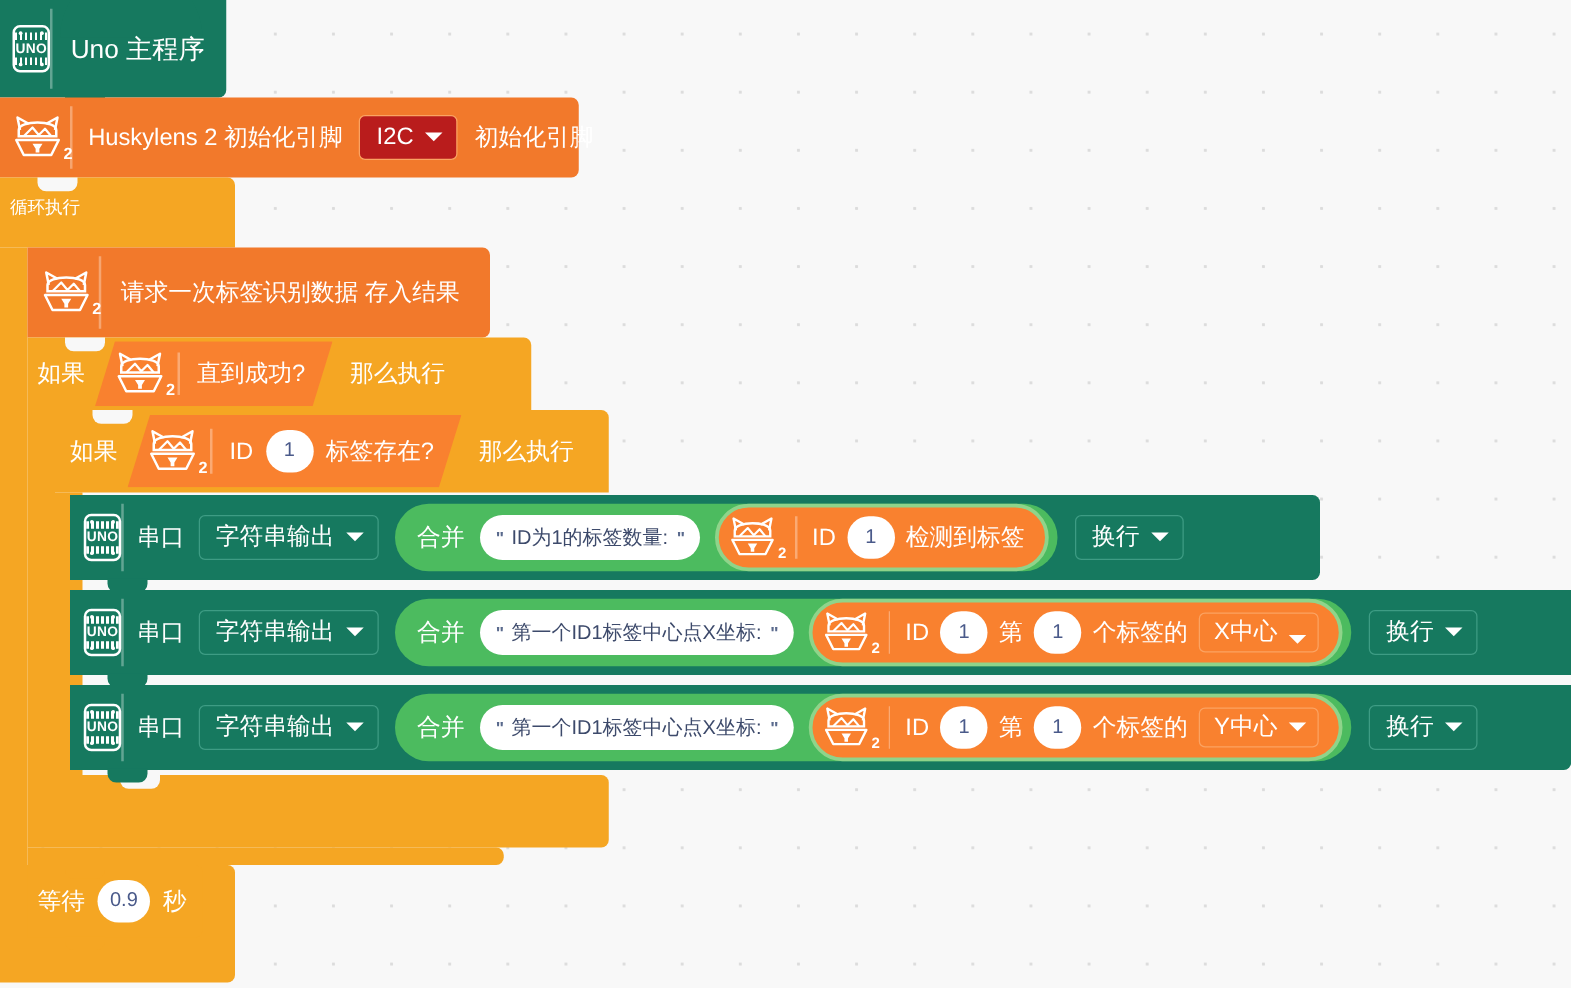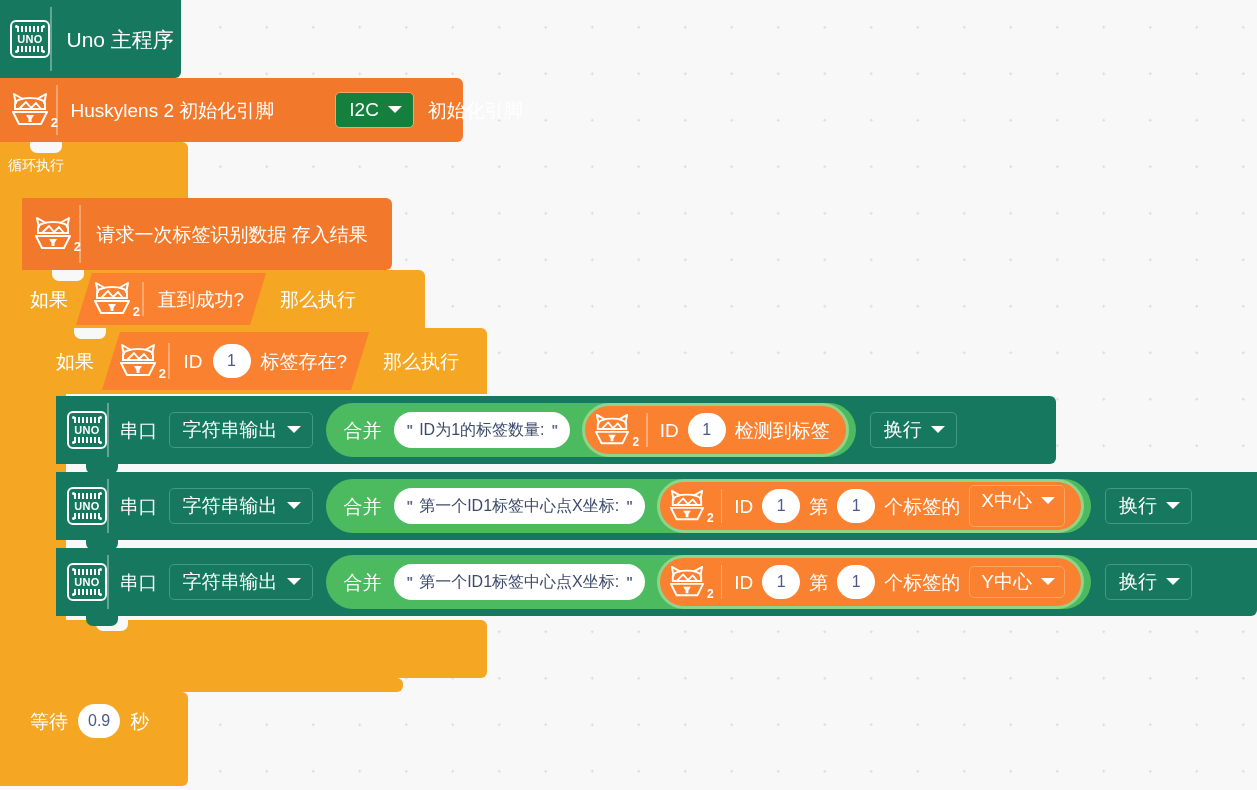--- a/index.html
+++ b/index.html
@@ -33,21 +33,21 @@
   .hat-inner { position:relative; z-index:2; display:flex; align-items:center; height:100%; padding-left:10px; }
 
   
   .bump {
     position:absolute; width:32px; height:11px; background:inherit;
     border-radius:0 0 7px 7px;
   }
 
   
   .uno-ico {
-    width:40px; height:38px; border:2.2px solid #fff; border-radius:6px;
+    width:30px; height:38px; border:2.2px solid #fff; border-radius:6px;
     display:flex; flex-direction:column; align-items:center; justify-content:center;
     gap:1.5px; flex:none; position:relative;
   }
   .uno-ico .pins { width:26px; height:6px; background:
       repeating-linear-gradient(to right, #fff 0 2px, transparent 2px 4px); }
   .uno-ico .txt { font-size:11px; font-weight:700; letter-spacing:.3px; line-height:1; }
   .uno-ico i { position:absolute; width:3px; height:3px; border-radius:50%; background:#fff; }
   .uno-ico i.a{left:3px;top:3px}.uno-ico i.b{right:3px;top:3px}
   .uno-ico i.c{left:3px;bottom:3px}.uno-ico i.d{right:3px;bottom:3px}
 
@@ -59,21 +59,21 @@
   .sep { width:1.5px; align-self:stretch; margin:7px 0; background:rgba(255,255,255,.33); flex:none; }
 
   
   .dd {
     display:inline-flex; align-items:center; gap:9px;
     padding:7px 11px 8px 13px; border-radius:5px; white-space:nowrap;
   }
   .dd .cap { line-height:1; }
   .dd .arw { width:0;height:0;border-left:7px solid transparent;border-right:7px solid transparent;
              border-top:7.5px solid #fff; flex:none; }
-  .dd.on-orange { background:#15803d; border:1.5px solid #fba362;margin-left:48px; }
+  .dd.on-orange { background:#b91c1c; border:1.5px solid #fba362; }
   .dd.on-green  { background:#16795f; border:1.5px solid #3e9c84; }
   .dd.on-oreport{ background:#f9812f; border:1.5px solid #fba362; }
 
   
   .num {
     background:#fff; color:#4a5a8a; border-radius:999px;
     min-width:38px; height:34px; padding:0 10px;
     display:inline-flex; align-items:center; justify-content:center;
     font-size:16px; flex:none;
   }
@@ -362,21 +362,21 @@
             <path d="M16 24 L24 24 L21.5 28 L21.5 31 L18.5 31 L18.5 28 Z" fill="#fff"></path>
           </svg>
           <span class="sub" style="font-size:12px;">2</span>
         </span>
         <span class="sep" style="height:34px;align-self:center;margin:0 3px 0 0;"></span>
         <span class="lbl">ID</span>
         <span class="num">1</span>
         <span class="lbl">第</span>
         <span class="num">1</span>
         <span class="lbl">个标签的</span>
-        <span class="dd on-oreport" style="padding:5px 9px 16px 11px;">
+        <span class="dd on-oreport" style="padding:5px 9px 6px 11px;align-items:flex-end;">
           <span class="cap">X中心</span>
           <span class="arw"></span>
         </span>
       </span>
     </span>
     <span class="dd on-green" style="margin-left:14px;">
       <span class="cap">换行</span>
       <span class="arw"></span>
     </span>
     <span class="bump"></span>

